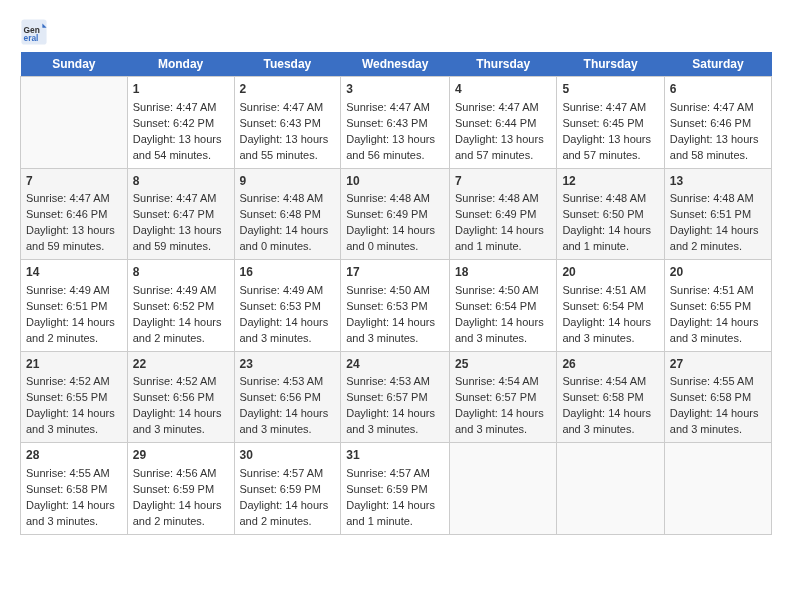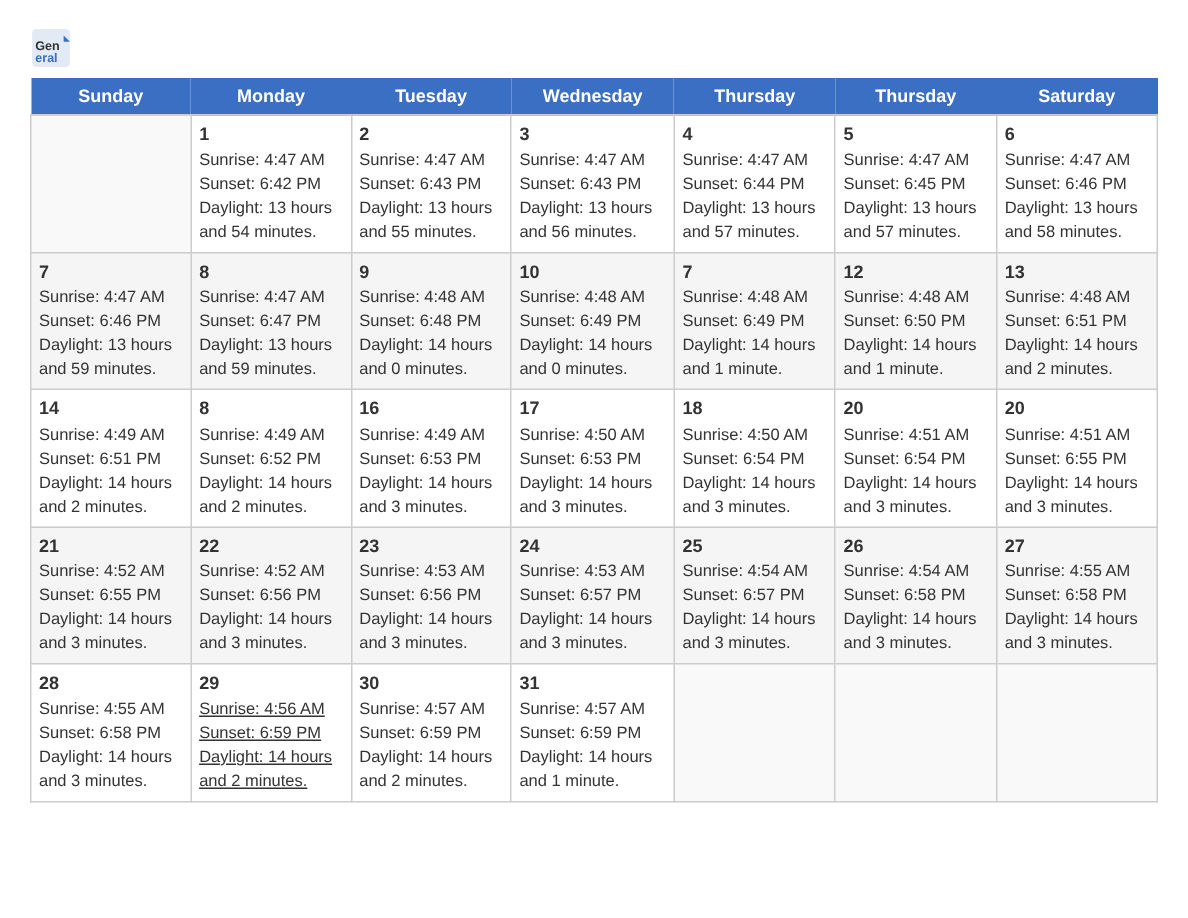--- a/index.html
+++ b/index.html
@@ -323,21 +323,21 @@
         <tr>
           <td>
             <span class="day-number">28</span>
             <div class="day-info" style="white-space: pre-line;">Sunrise: 4:55 AM
 Sunset: 6:58 PM
 Daylight: 14 hours
 and 3 minutes.</div>
           </td>
           <td>
             <span class="day-number">29</span>
-            <div class="day-info" style="white-space: pre-line; text-decoration: underline;">Sunrise: 4:56 AM
+            <div class="day-info" style="white-space: pre-line;">Sunrise: 4:56 AM
 Sunset: 6:59 PM
 Daylight: 14 hours
 and 2 minutes.</div>
           </td>
           <td>
             <span class="day-number">30</span>
             <div class="day-info" style="white-space: pre-line;">Sunrise: 4:57 AM
 Sunset: 6:59 PM
 Daylight: 14 hours
 and 2 minutes.</div>

